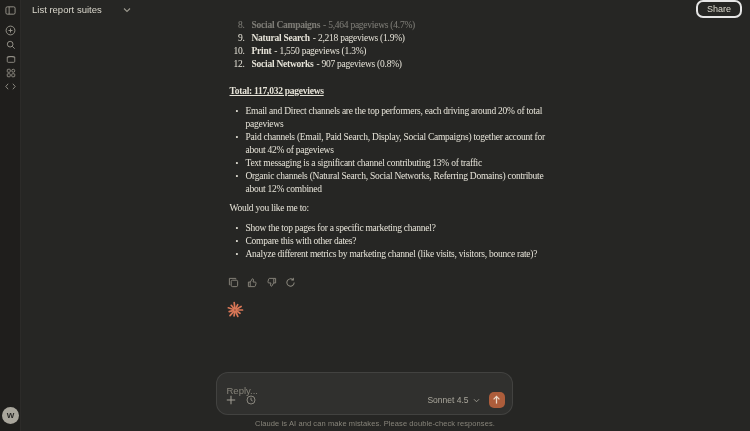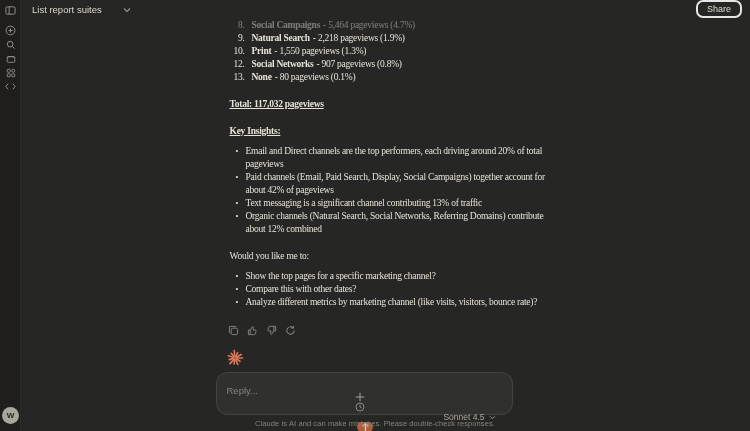--- a/index.html
+++ b/index.html
@@ -59,21 +59,21 @@
     color:#e6e3d8; padding:1px 0 0 10px;
   }
   .chan-row { display:flex; }
   .chan-row .num { width:15px; text-align:right; margin-right:7px; flex:none; }
   .chan-row .chan { font-weight:bold; color:#ecead f; }
   .chan-row .chan { font-weight:bold; }
   .chan-row .det { margin-left:3px; }
   .chan-row.faded { opacity:0.45; }
 
   .para-bold { font-weight:bold; margin-top:14px;text-decoration:underline; }
-  .para { margin-top:14px; }
+  .para { margin-top:6px; }
 
   .bullets { margin-top:7px; }
   .bullet-row { display:flex; }
   .bullet-row .dot { width:10px; margin-left:6px; flex:none; font-size:8px; line-height:13px; }
   .bullet-row .btext { flex:1; }
 
   .msg-actions {
     display:flex; gap:7px; margin-top:15px; margin-left:8px; color:#8c897f;
   }
   .msg-actions .act { width:12px; height:12px; cursor:pointer; display:flex; align-items:center; justify-content:center; }
@@ -86,21 +86,21 @@
     background:#30302e; border:1px solid rgba(255,255,255,0.09);
     border-radius:12px; padding:7px 9px 6px 10px;text-decoration:underline;
   }
   .composer-input {
     width:100%; background:transparent; border:none; outline:none;
     font-family:"Liberation Sans",sans-serif; font-size:9.5px; color:#e6e3d8;
   }
   .composer-input::placeholder { color:#87847a; }
   .composer-bottom {
     position:absolute; left:9px; right:7px; bottom:6px; height:16px;
-    display:flex; align-items:center;flex-direction:column;
+    display:flex; align-items:center;
   }
   .composer-bottom .tool { color:#9b988e; margin-right:10px; cursor:pointer; display:flex; }
   .model-select {
     margin-left:auto; display:flex; align-items:center; gap:4px;
     font-size:8.5px; color:#aaa79c; cursor:pointer; margin-right:9px;
   }
   .send-btn {
     width:16px; height:16px; border:none; border-radius:5px;
     background:#ad5d3b; color:#ecd9c9; cursor:pointer;
     display:flex; align-items:center; justify-content:center; padding:0;
@@ -189,28 +189,22 @@
       <div class="chan-row">
         <span class="num">10.</span>
         <span class="chan">Print</span>
         <span class="det">- 1,550 pageviews (1.3%)</span>
       </div>
       <div class="chan-row">
         <span class="num">12.</span>
         <span class="chan">Social Networks</span>
         <span class="det">- 907 pageviews (0.8%)</span>
       </div>
-      <div class="chan-row">
-        <span class="num">13.</span>
-        <span class="chan">None</span>
-        <span class="det">- 80 pageviews (0.1%)</span>
-      </div>
 
       <div class="para-bold">Total: 117,032 pageviews</div>
-      <div class="para-bold">Key Insights:</div>
 
       <div class="bullets">
         <div class="bullet-row">
           <span class="dot">•</span>
           <span class="btext">Email and Direct channels are the top performers, each driving around 20% of total pageviews</span>
         </div>
         <div class="bullet-row">
           <span class="dot">•</span>
           <span class="btext">Paid channels (Email, Paid Search, Display, Social Campaigns) together account for about 42% of pageviews</span>
         </div>

